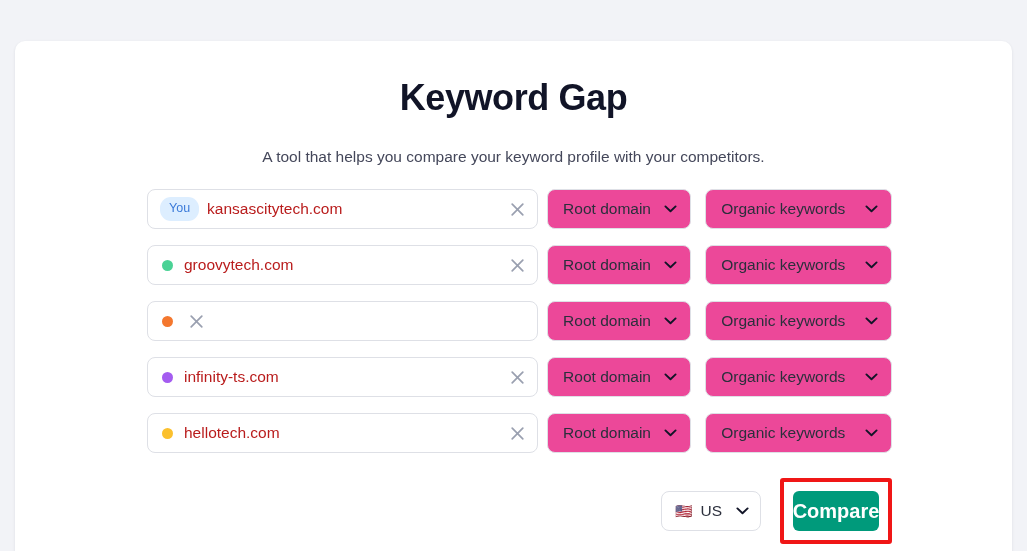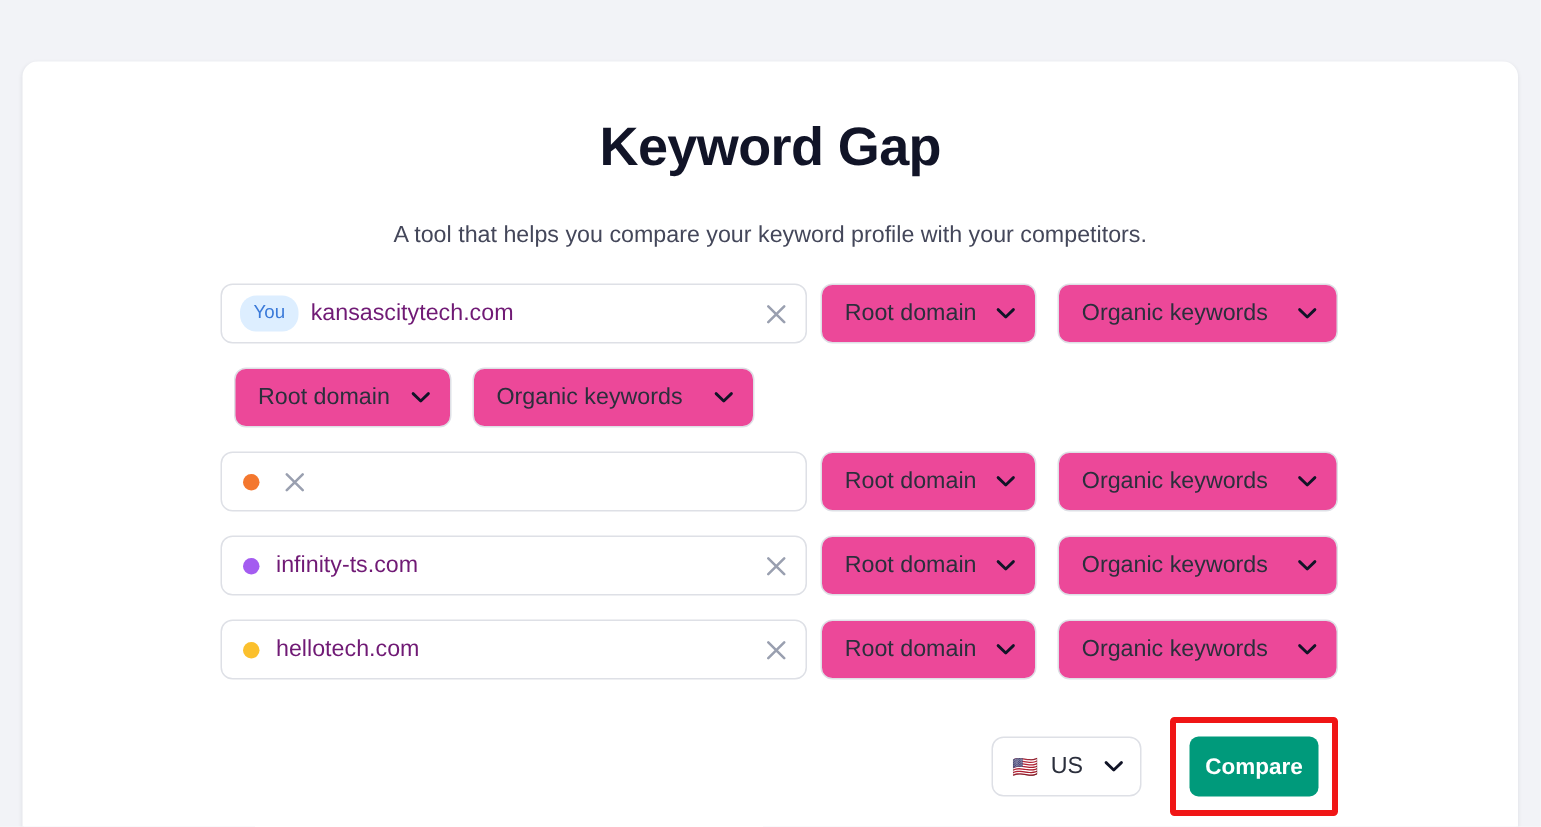--- a/index.html
+++ b/index.html
@@ -91,21 +91,21 @@
     flex: 0 0 auto;
     width: 11px; height: 11px;
     border-radius: 50%;
     margin-right: 11px;
     margin-left: 2px;
   }
 
   .domain-text {
     flex: 1 1 auto;
     font-size: 15.5px;
-    color: #701a75;
+    color: #b91c1c;
     white-space: nowrap;
     overflow: hidden;
   }
 
   .clear-btn {
     flex: 0 0 auto;
     width: 24px; height: 24px;
     display: flex;
     align-items: center;
     justify-content: center;
@@ -176,21 +176,21 @@
     border-radius: 3px;
   }
 
   .compare-btn {
     width: 86px;
     height: 40px;
     background: #009a7b;
     color: #ffffff;
     border: none;
     border-radius: 6px;
-    font-size: 15px;
+    font-size: 20px;
     font-weight: bold;
     font-family: "Liberation Sans", sans-serif;
     cursor: pointer;
     display: flex;
     align-items: center;
     justify-content: center;
   }
 </style>
 </head>
 <body>
@@ -223,20 +223,29 @@
           <div class="select-box select-metric">
             <span>Organic keywords</span>
             <span class="chev">
               <svg width="13" height="8" viewBox="0 0 13 8">
                 <path d="M1.4 1.4L6.5 6.3l5.1-4.9" fill="none" stroke="currentColor" stroke-width="1.9" stroke-linecap="round" stroke-linejoin="round"></path>
               </svg>
             </span>
           </div>
         </div>
         <div class="row">
+          <div class="domain-field">
+            <span class="dot" style="background:#4ad295"></span>
+            <span class="domain-text">groovytech.com</span>
+            <span class="clear-btn">
+              <svg width="13" height="13" viewBox="0 0 13 13">
+                <path d="M1.2 1.2l10.6 10.6M11.8 1.2L1.2 11.8" fill="none" stroke="currentColor" stroke-width="1.7" stroke-linecap="round"></path>
+              </svg>
+            </span>
+          </div>
           <div class="select-box select-scope">
             <span>Root domain</span>
             <span class="chev">
               <svg width="13" height="8" viewBox="0 0 13 8">
                 <path d="M1.4 1.4L6.5 6.3l5.1-4.9" fill="none" stroke="currentColor" stroke-width="1.9" stroke-linecap="round" stroke-linejoin="round"></path>
               </svg>
             </span>
           </div>
           <div class="select-box select-metric">
             <span>Organic keywords</span>

